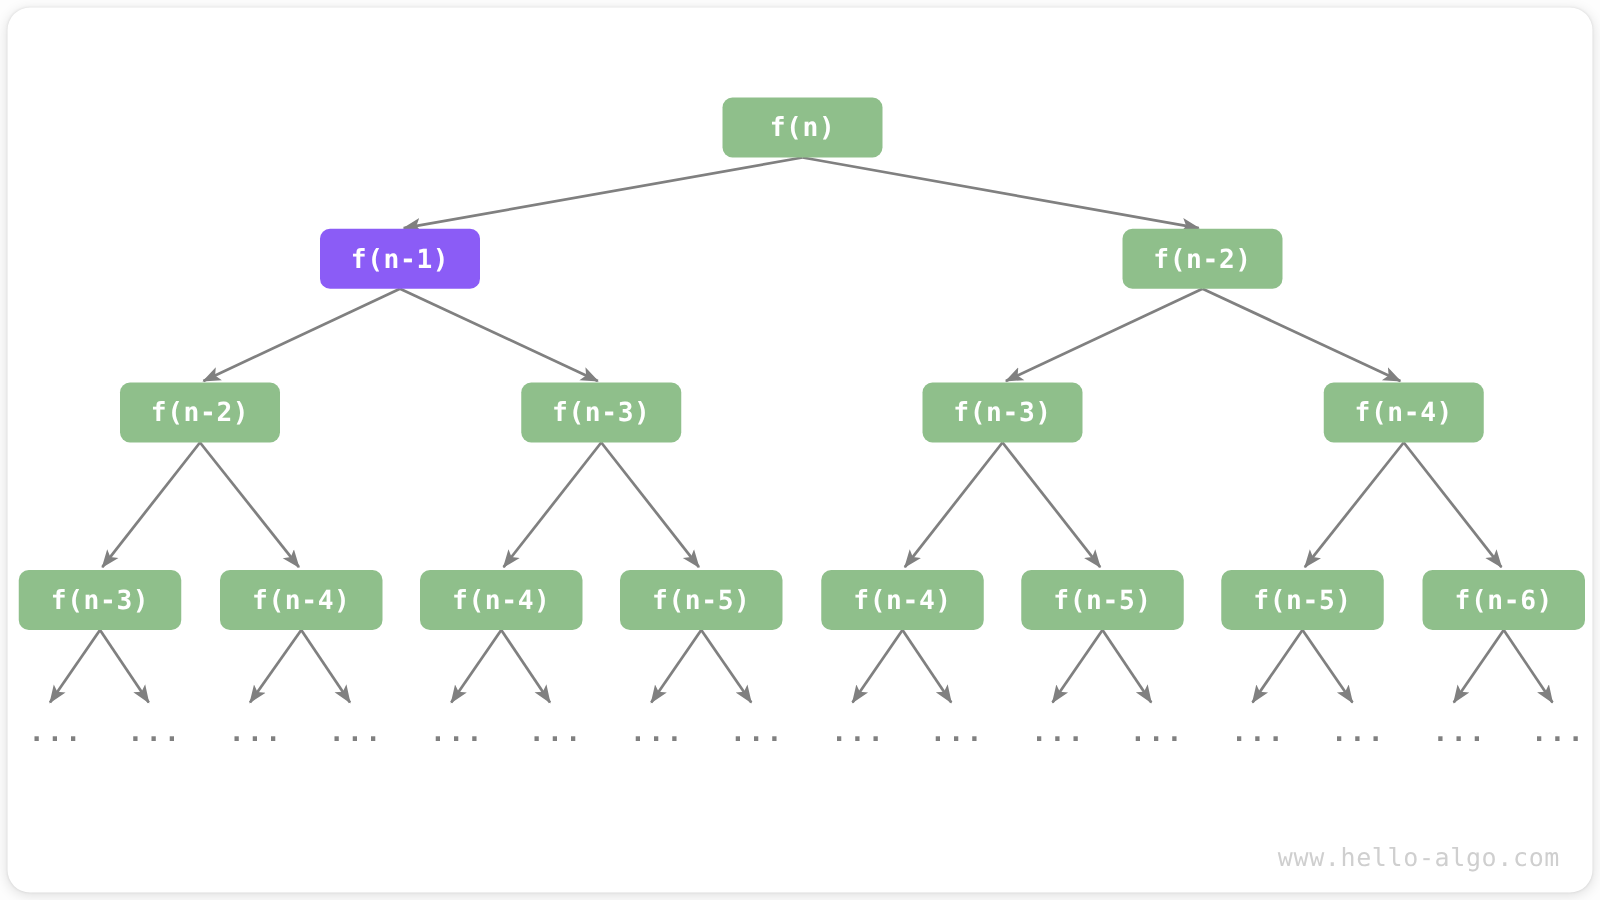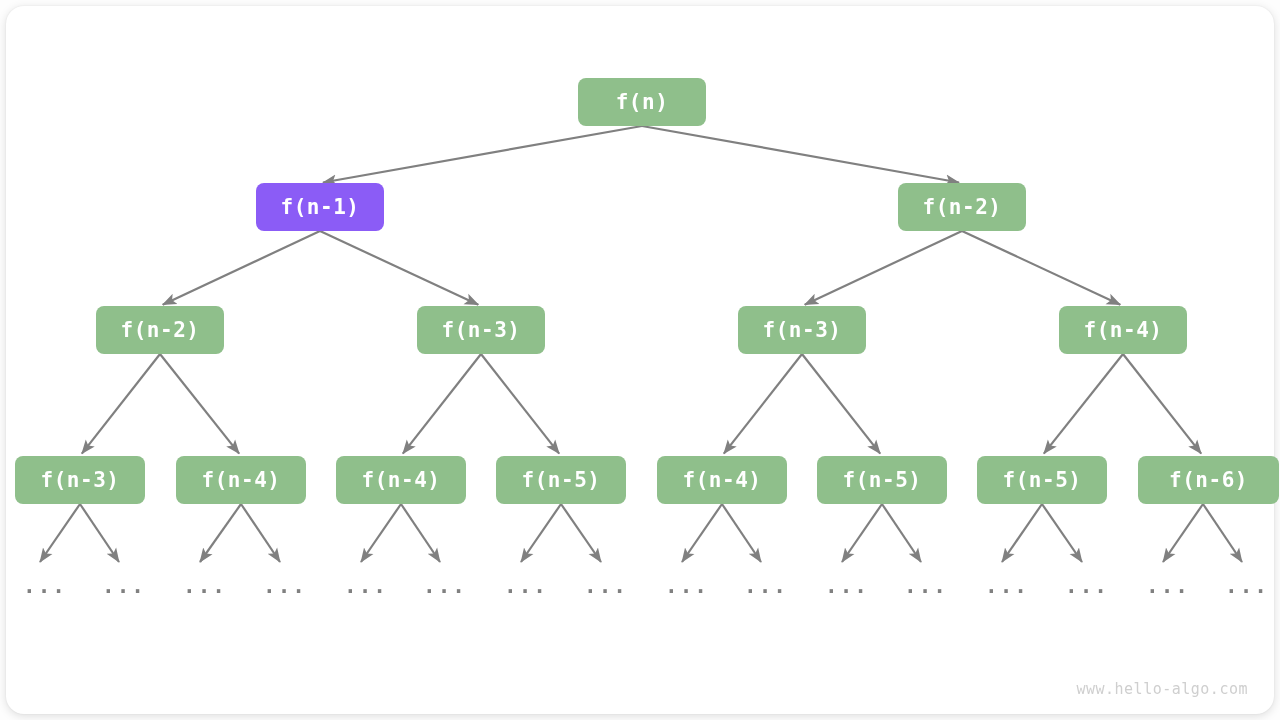--- a/index.html
+++ b/index.html
@@ -76,21 +76,21 @@
     white-space: nowrap;
     user-select: none;
   }
 
   #watermark {
     position: absolute;
     right: 32px;
     bottom: 22px;
     color: #cfcfcf;
     font-family: "DejaVu Sans Mono", "Liberation Mono", monospace;
-    font-size: 15px;
+    font-size: 20px;
     letter-spacing: 0.5px;
     white-space: nowrap;
     user-select: none;
   }
 </style>
 </head>
 <body>
 
 <div id="stage" style="background: rgb(253, 253, 253);">
   <div id="card" style="background: rgb(255, 255, 255);"></div>
@@ -147,21 +147,21 @@
         <div class="node" style="left: 417px; top: 306px; width: 128px; height: 48px; background: rgb(143, 191, 139); color: rgb(255, 255, 255);">f(n-3)</div>
         <div class="node" style="left: 738px; top: 306px; width: 128px; height: 48px; background: rgb(143, 191, 139); color: rgb(255, 255, 255);">f(n-3)</div>
         <div class="node" style="left: 1059px; top: 306px; width: 128px; height: 48px; background: rgb(143, 191, 139); color: rgb(255, 255, 255);">f(n-4)</div>
         <div class="node" style="left: 15px; top: 456px; width: 130px; height: 48px; background: rgb(143, 191, 139); color: rgb(255, 255, 255);">f(n-3)</div>
         <div class="node" style="left: 176px; top: 456px; width: 130px; height: 48px; background: rgb(143, 191, 139); color: rgb(255, 255, 255);">f(n-4)</div>
         <div class="node" style="left: 336px; top: 456px; width: 130px; height: 48px; background: rgb(143, 191, 139); color: rgb(255, 255, 255);">f(n-4)</div>
         <div class="node" style="left: 496px; top: 456px; width: 130px; height: 48px; background: rgb(143, 191, 139); color: rgb(255, 255, 255);">f(n-5)</div>
         <div class="node" style="left: 657px; top: 456px; width: 130px; height: 48px; background: rgb(143, 191, 139); color: rgb(255, 255, 255);">f(n-4)</div>
         <div class="node" style="left: 817px; top: 456px; width: 130px; height: 48px; background: rgb(143, 191, 139); color: rgb(255, 255, 255);">f(n-5)</div>
         <div class="node" style="left: 977px; top: 456px; width: 130px; height: 48px; background: rgb(143, 191, 139); color: rgb(255, 255, 255);">f(n-5)</div>
-        <div class="node" style="left: 1138px; top: 456px; width: 141px; height: 48px; background: rgb(143, 191, 139); color: rgb(255, 255, 255);">f(n-6)</div>
+        <div class="node" style="left: 1138px; top: 456px; width: 130px; height: 48px; background: rgb(143, 191, 139); color: rgb(255, 255, 255);">f(n-6)</div>
       </div>
     <div id="ellipsis-layer">
         <div class="ellipsis" style="left: 23px; top: 576px; color: rgb(128, 128, 128);">...</div>
         <div class="ellipsis" style="left: 102px; top: 576px; color: rgb(128, 128, 128);">...</div>
         <div class="ellipsis" style="left: 183px; top: 576px; color: rgb(128, 128, 128);">...</div>
         <div class="ellipsis" style="left: 263px; top: 576px; color: rgb(128, 128, 128);">...</div>
         <div class="ellipsis" style="left: 344px; top: 576px; color: rgb(128, 128, 128);">...</div>
         <div class="ellipsis" style="left: 423px; top: 576px; color: rgb(128, 128, 128);">...</div>
         <div class="ellipsis" style="left: 504px; top: 576px; color: rgb(128, 128, 128);">...</div>
         <div class="ellipsis" style="left: 584px; top: 576px; color: rgb(128, 128, 128);">...</div>

